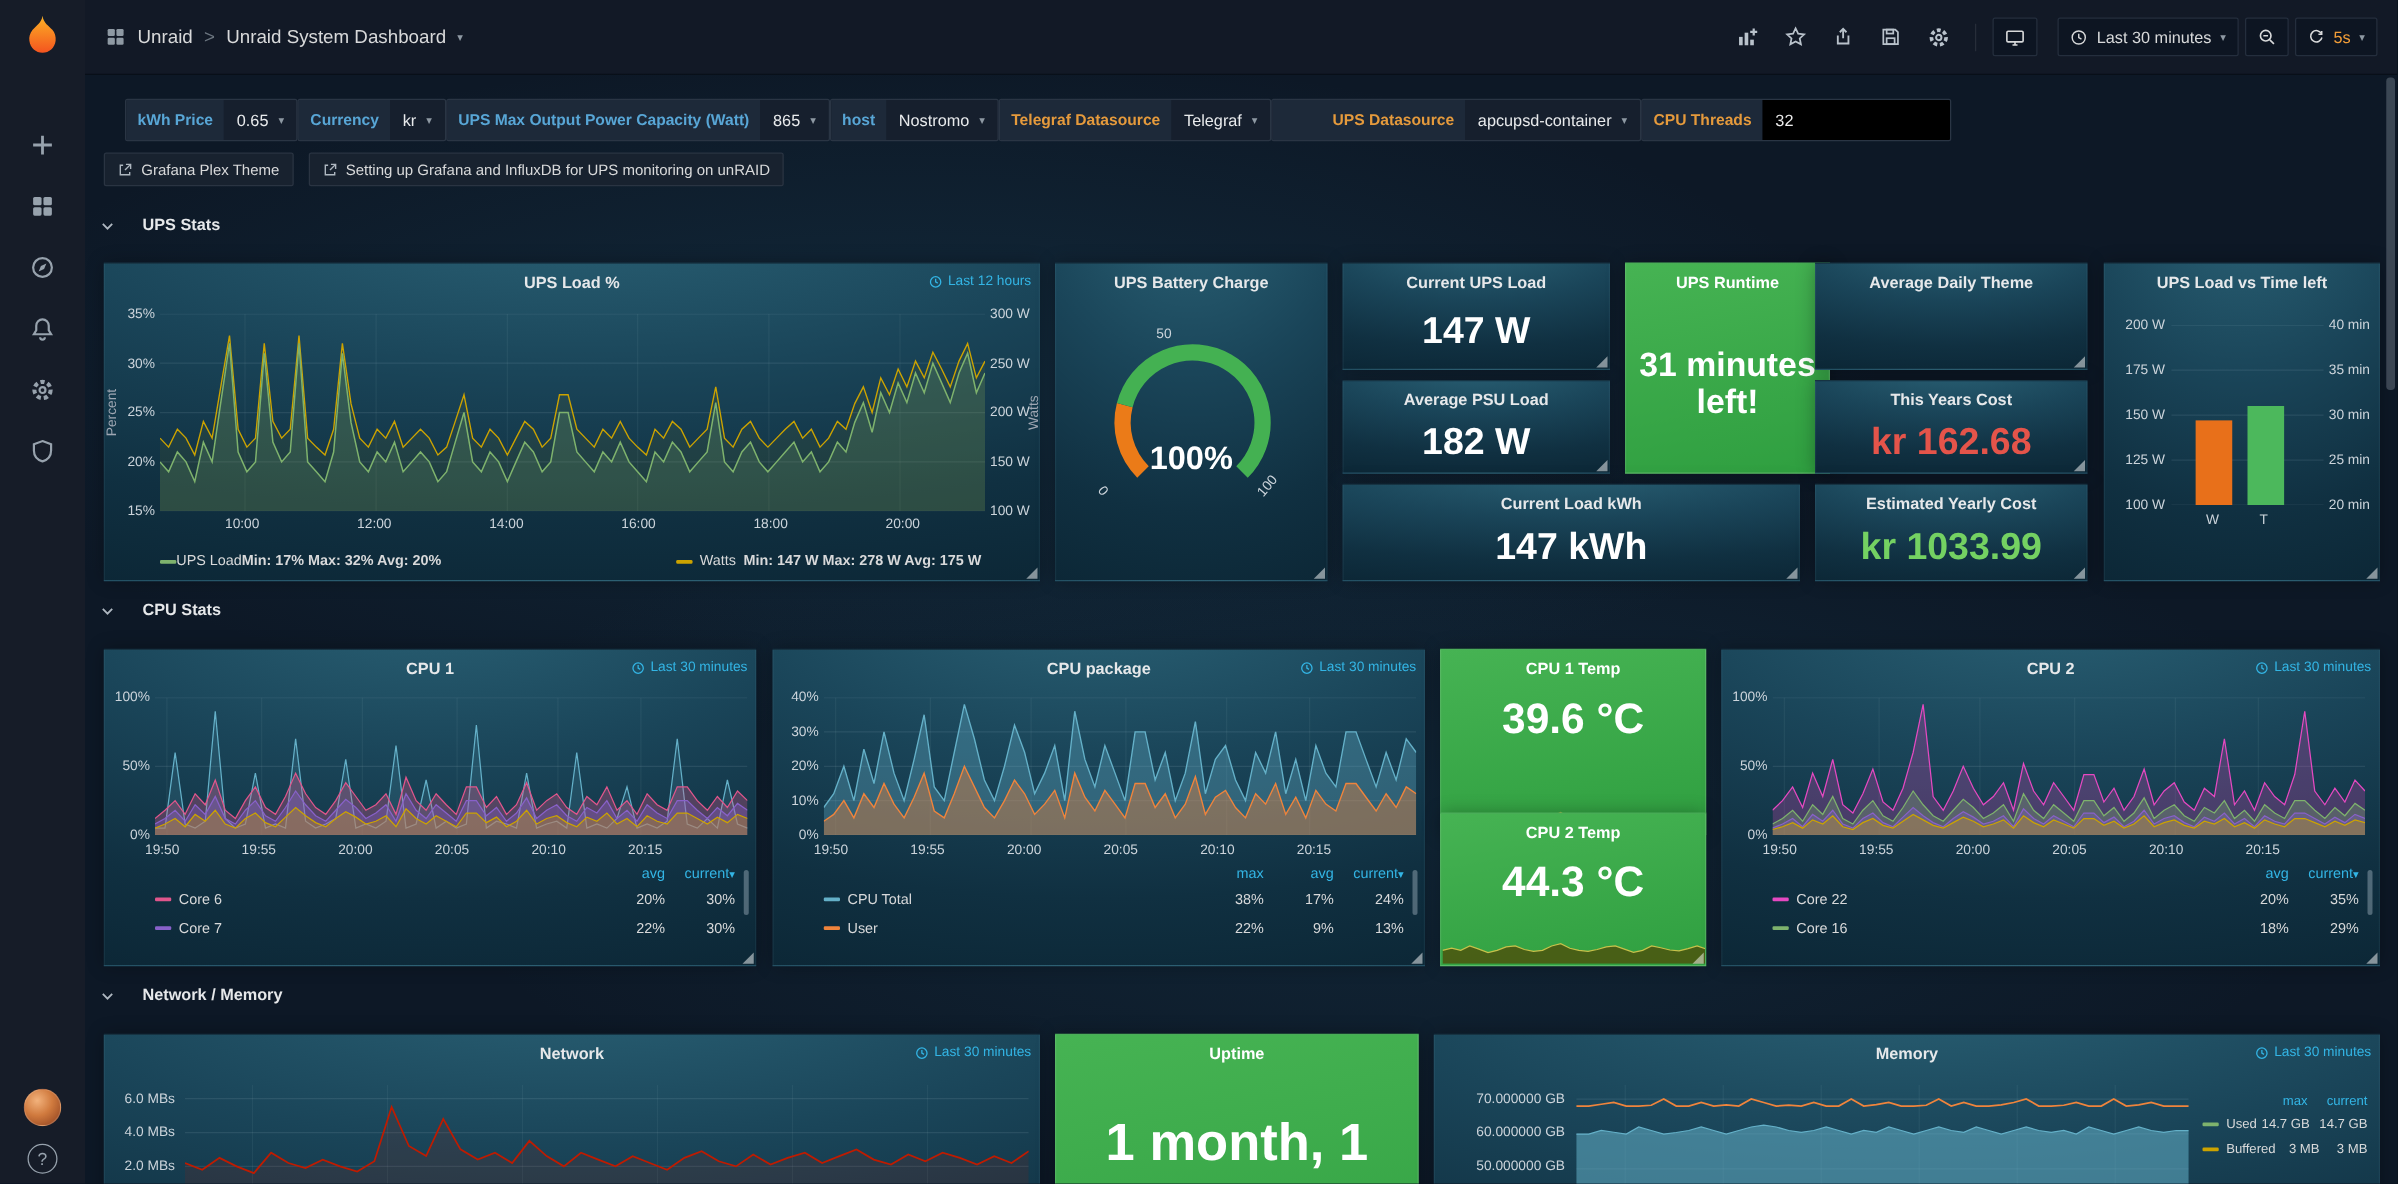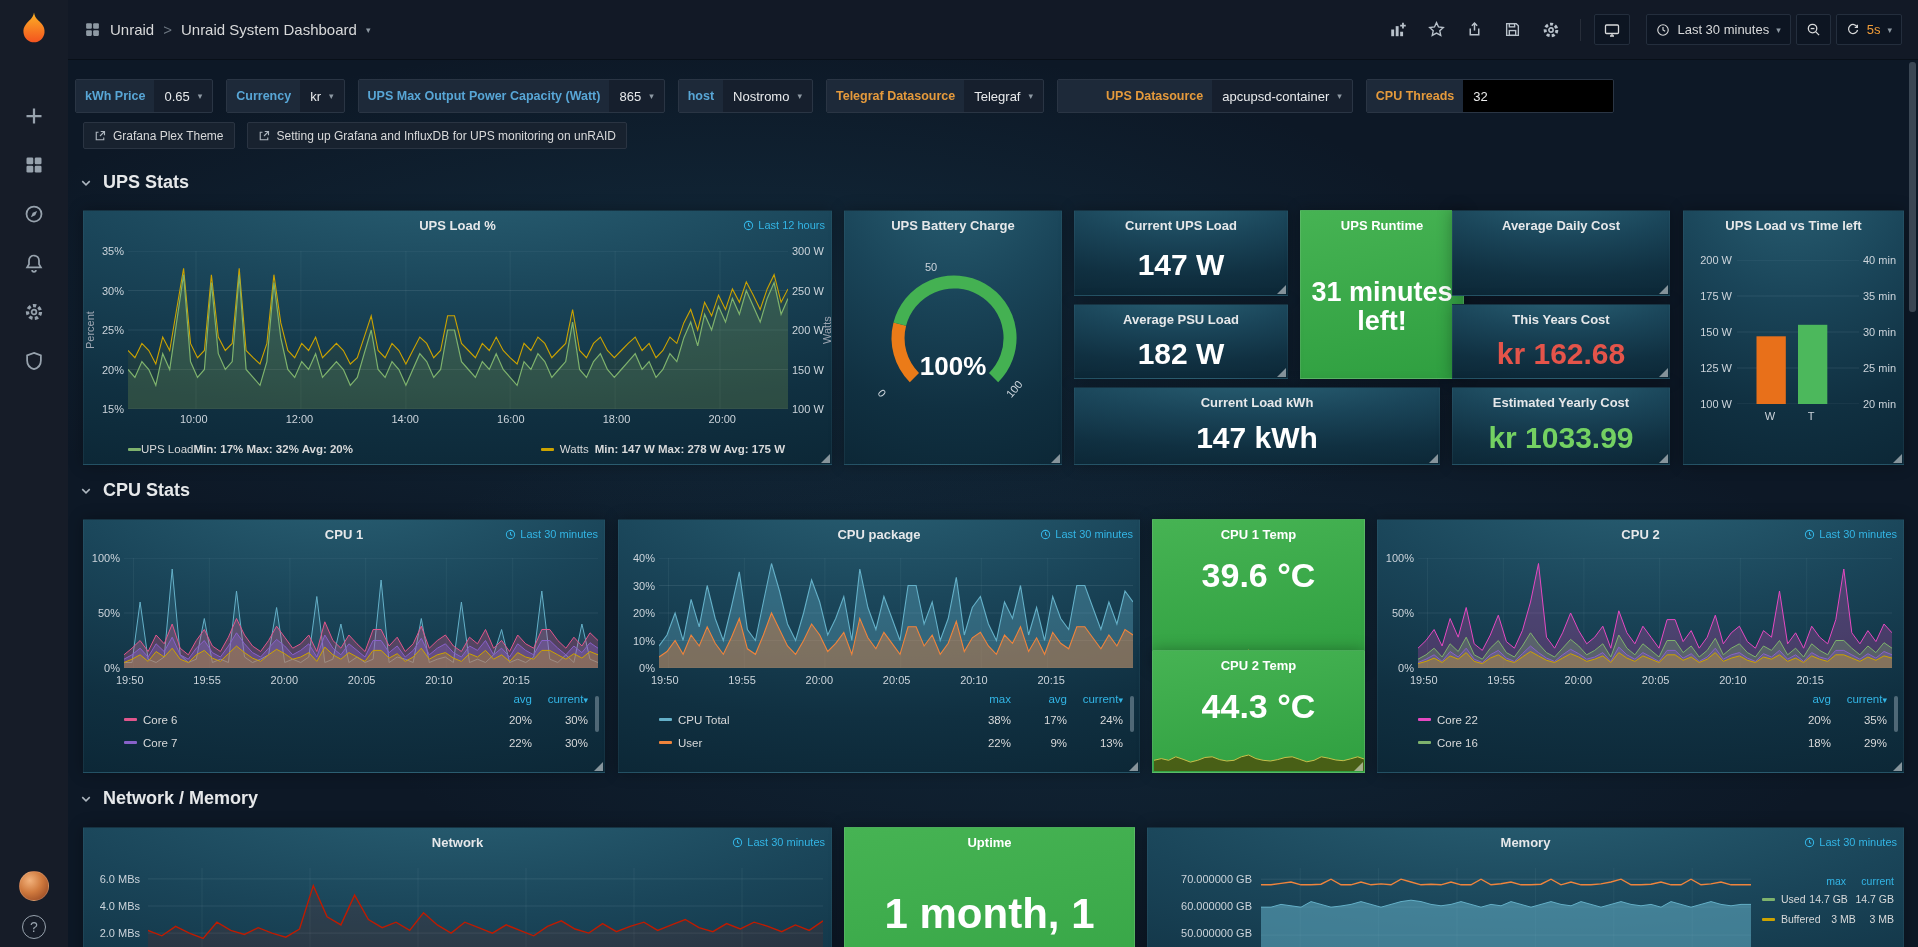--- a/index.html
+++ b/index.html
@@ -21,30 +21,30 @@
   .crumb{display:flex;align-items:center;gap:9px;font-size:15px;color:#d8d9da}
   .crumb-icon{color:#8e99a3;display:flex;cursor:pointer}
   .crumb-app,.crumb-title{cursor:pointer}
   .crumb-sep{color:#6c7680}
   .caret{font-size:9px;color:#8e99a3}
   .nav-actions{margin-left:auto;display:flex;align-items:center;gap:5px}
   .nav-icon-btn{width:33px;height:30px;display:flex;align-items:center;justify-content:center;color:#b9c2cb;cursor:pointer}
   .nav-btn{height:31px;background:#0d1522;border:1px solid #242e3d;border-radius:2px;display:flex;align-items:center;gap:7px;padding:0 9px;color:#d8d9da;font-size:13px;cursor:pointer}
   .nav-sep{width:1px;height:22px;background:rgba(255,255,255,0.09);margin:0 8px}
   
-  .var-row{position:absolute;left:75px;top:79px;display:flex;gap:13px;z-index:3}
+  .var-row{position:absolute;left:100px;top:79px;display:flex;z-index:3}
   .var-chip{display:flex;align-items:stretch;height:34px;background:#161f2d;border:1px solid #2a3544;border-radius:2px;overflow:hidden}
   .var-label{padding:0 9px;font-size:12.5px;font-weight:bold;background:#1d2939;display:flex;align-items:center;white-space:nowrap}
   .var-value{padding:0 10px;font-size:13px;color:#e8eaec;display:flex;gap:8px;align-items:center;cursor:pointer;white-space:nowrap}
   .var-input{width:150px;background:#000;border:none;color:#ececec;font-size:13px;padding:0 10px;font-family:inherit;outline:none}
   .links-row{position:absolute;left:83px;top:122px;display:flex;gap:12px;z-index:3}
   .link-chip{display:flex;align-items:center;gap:7px;height:27px;padding:0 10px;background:#18222f;border:1px solid #2a3442;border-radius:2px;color:#d8d9da;font-size:12px;cursor:pointer;white-space:nowrap}
   .link-chip svg{color:#aeb7c0}
   
-  .section-header{position:absolute;display:flex;align-items:center;gap:11px;color:#e6e8ea;font-size:18px;font-weight:bold;cursor:pointer;z-index:3}
+  .section-header{position:absolute;display:flex;align-items:flex-end;gap:22px;color:#e6e8ea;font-size:13px;font-weight:bold;cursor:pointer;z-index:3}
   .section-header svg{color:#aeb7c0}
   .panel{position:absolute;background:radial-gradient(140% 130% at 50% -20%,#2b6377 0%,#1a4559 42%,#103041 76%,#0c2736 100%);border:1px solid rgba(140,190,210,0.08);box-shadow:0 0 14px rgba(0,0,0,0.3);z-index:2}
   .panel::after{content:"";position:absolute;right:1px;bottom:1px;border-style:solid;border-width:0 0 9px 9px;border-color:transparent transparent rgba(255,255,255,0.5) transparent}
   .green-panel{background:linear-gradient(170deg,#46b353 0%,#2f9f40 100%);border-color:rgba(255,255,255,0.12)}
   .panel-header{height:28px;display:flex;align-items:center;justify-content:center;position:relative;cursor:pointer}
   .ptitle{font-size:13px;font-weight:bold;color:#e6e8ea}
   .green-panel .ptitle{color:#fff}
   .ptime{position:absolute;right:6px;top:8px;display:flex;gap:4px;align-items:center;color:#33b5e5;font-size:11px;cursor:pointer}
   .flexcol{display:flex;flex-direction:column}
   .sbody{flex:1;display:flex;align-items:center;justify-content:center;padding-bottom:4px}
@@ -397,21 +397,21 @@
   <div class="panel green-panel flexcol" style="left:1300px;top:210px;width:164px;height:169px">
     <div class="panel-header">
         <span class="ptitle">UPS Runtime</span>
       </div>
     <div class="sbody">
         <span class="runtime-value">31 minutes left!</span>
       </div>
   </div>
   <div class="panel flexcol" style="left:1452px;top:210px;width:218px;height:86px">
     <div class="panel-header">
-        <span class="ptitle">Average Daily Cost</span>
+        <span class="ptitle">Average Daily Theme</span>
       </div>
   </div>
   <div class="panel flexcol" style="left:1074px;top:304px;width:214px;height:75px">
     <div class="panel-header">
         <span class="ptitle">Average PSU Load</span>
       </div>
     <div class="sbody">
         <span class="stat-value">182 W</span>
       </div>
   </div>

